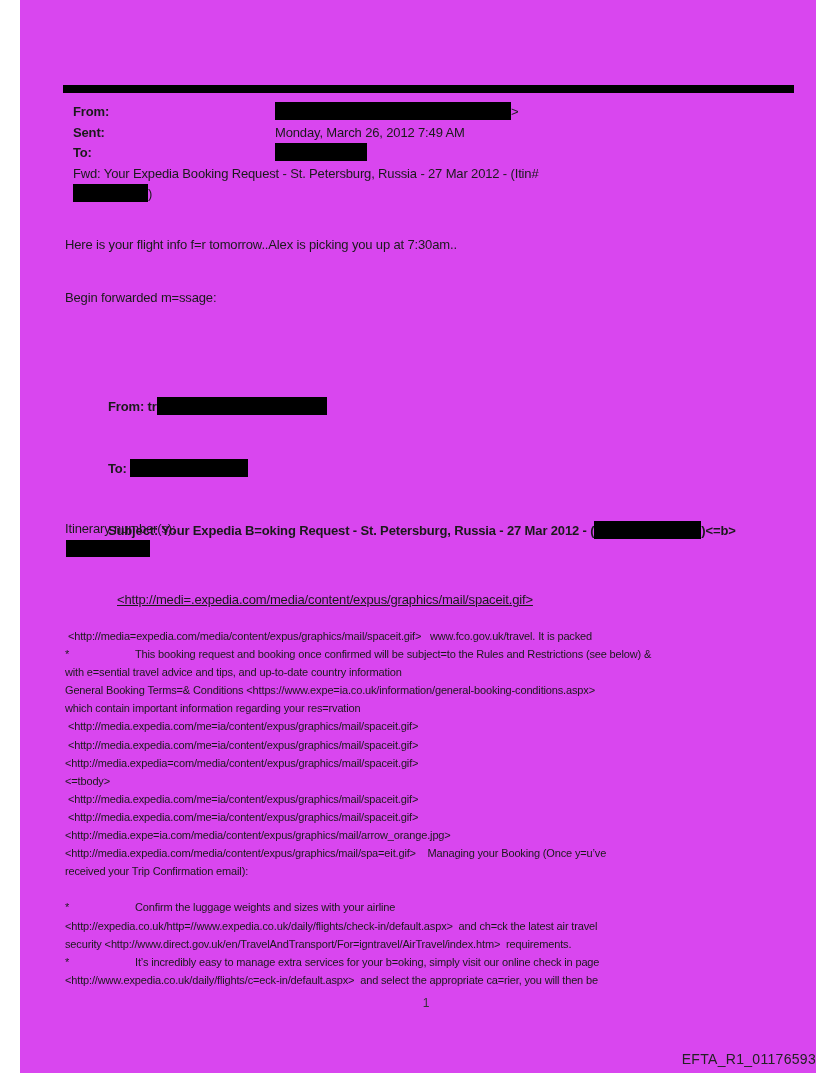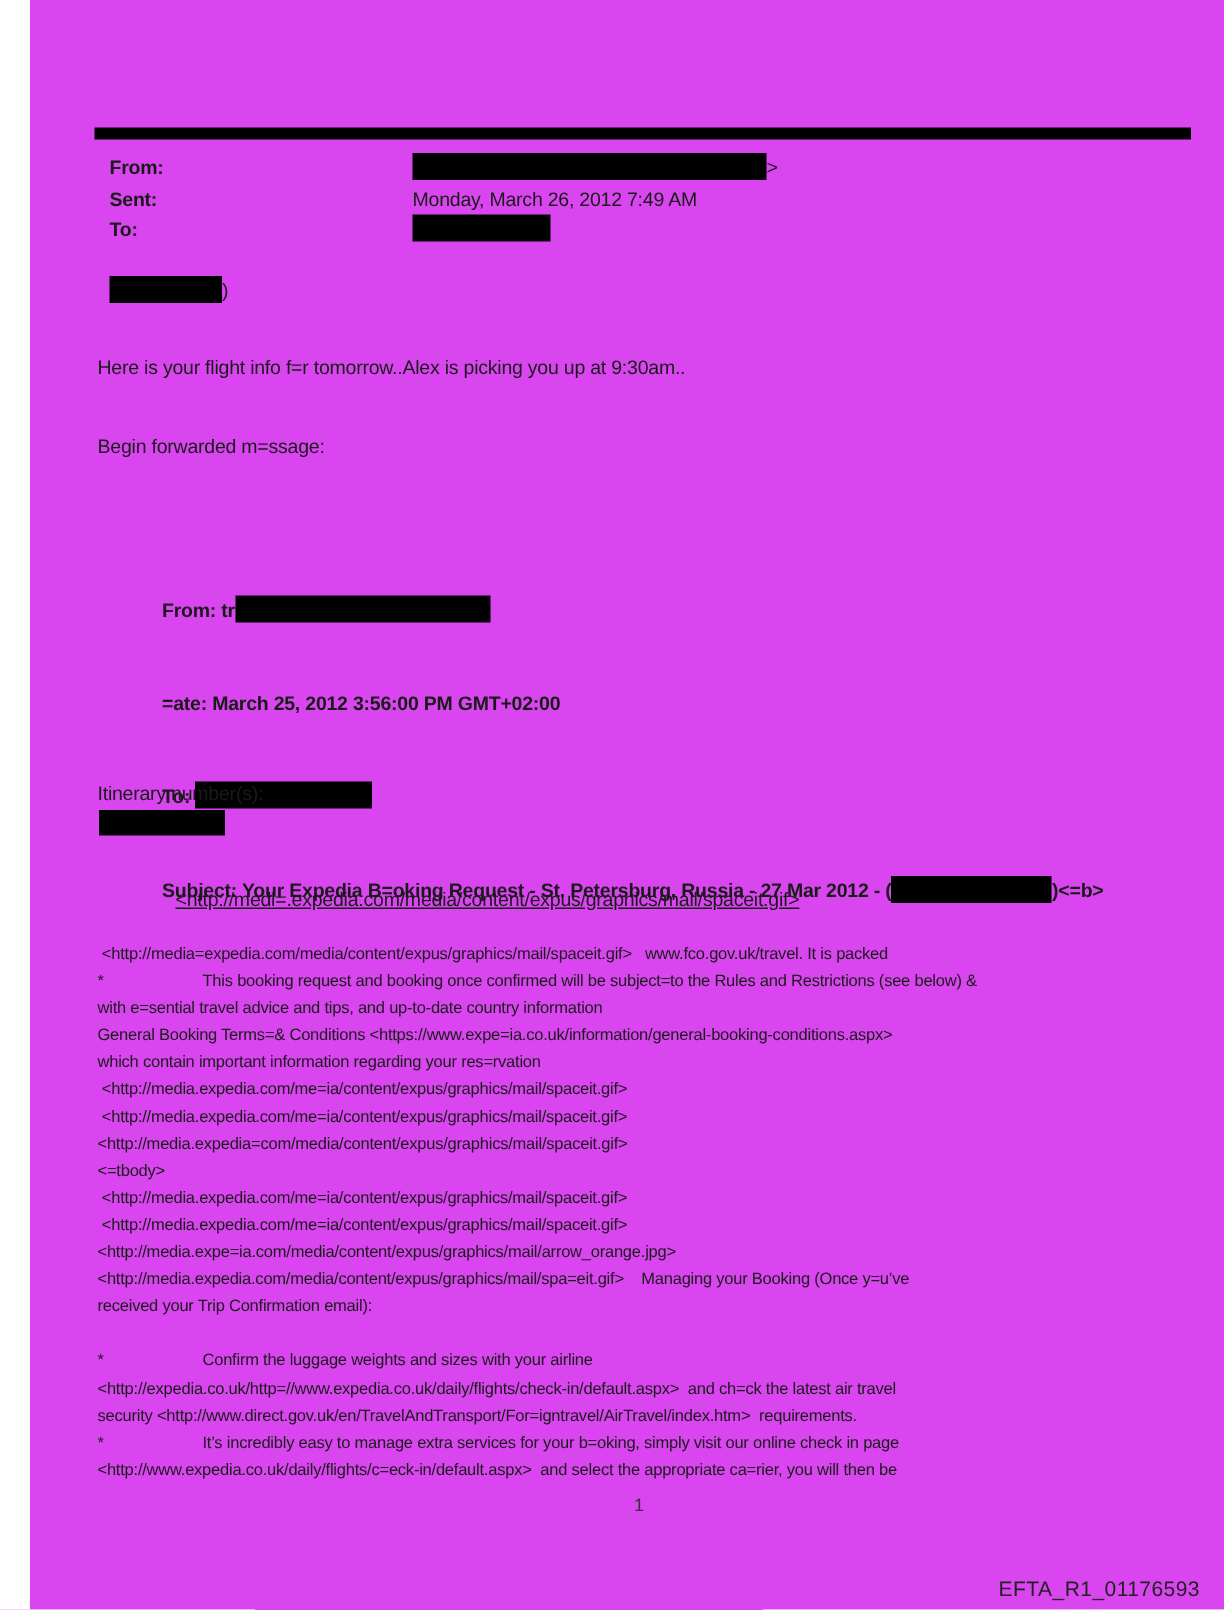--- a/index.html
+++ b/index.html
@@ -102,21 +102,21 @@
     position: absolute;
     left: 0;
     top: 996px;
     width: 812px;
     text-align: center;
     font-size: 12px;
     color: #333333;
   }
   .bates {
     position: absolute;
-    right: 36px;
+    right: 20px;
     top: 1051px;
     font-size: 14px;
     letter-spacing: 0.3px;
     color: #222222;
   }
 </style>
 </head>
 <body>
 
 <div class="page">
@@ -130,31 +130,30 @@
     </div>
     <div class="hrow">
       <div class="hlabel">Sent:</div>
       <div class="hvalue">Monday, March 26, 2012 7:49 AM</div>
     </div>
     <div class="hrow">
       <div class="hlabel">To:</div>
       <div class="hvalue"><span class="redact redact-to"></span></div>
     </div>
     <div class="hrow">
-      <div class="hvalue"><br><span class="redact redact-subj"></span><span>)</span></div>
+      <div class="hvalue"><span>Fwd: Your Expedia Booking Request - St. Petersburg, Russia - 27 Mar 2012 - (Itin#</span><br><span class="redact redact-subj"></span><span>)</span></div>
     </div>
   </div>
 
-  <div class="body-text intro-line">Here is your flight info f=r tomorrow..Alex is picking you up at 9:30am..</div>
+  <div class="body-text intro-line">Here is your flight info f=r tomorrow..Alex is picking you up at 7:30am..</div>
 
   <div class="body-text begin-line">Begin forwarded m=ssage:</div>
 
   <div class="fwd-header">
     <div><span>From: tr</span><span class="redact redact-fwd-from"></span></div>
-    <div>=ate: March 25, 2012 3:56:00 PM GMT+02:00</div>
     <div><span>To: </span><span class="redact redact-fwd-to"></span></div>
     <div><span>Subject: Your Expedia B=oking Request - St. Petersburg, Russia - 27 Mar 2012 - (</span><span class="redact redact-fwd-subj"></span><span>)&lt;=b&gt;</span></div>
   </div>
 
   <div class="body-text itin-label">Itinerary number(s):</div>
   <div class="itin-redact"></div>
 
   <div class="body-text spacer-line">&lt;http://medi=.expedia.com/media/content/expus/graphics/mail/spaceit.gif&gt;</div>
 
   <div class="para-block">

